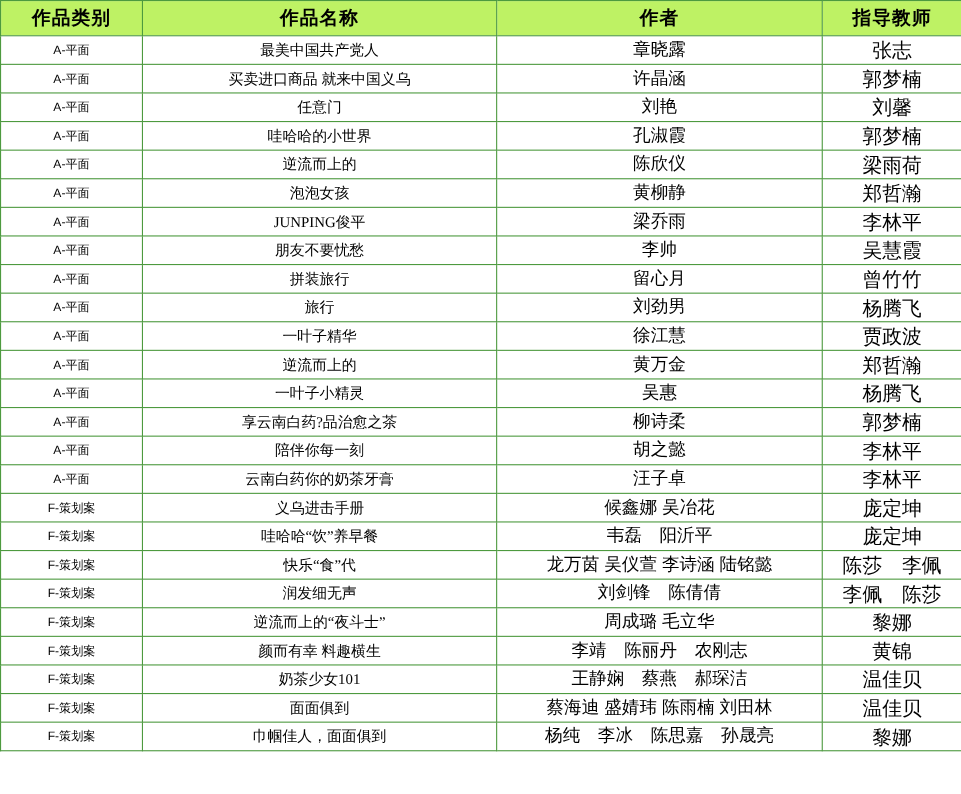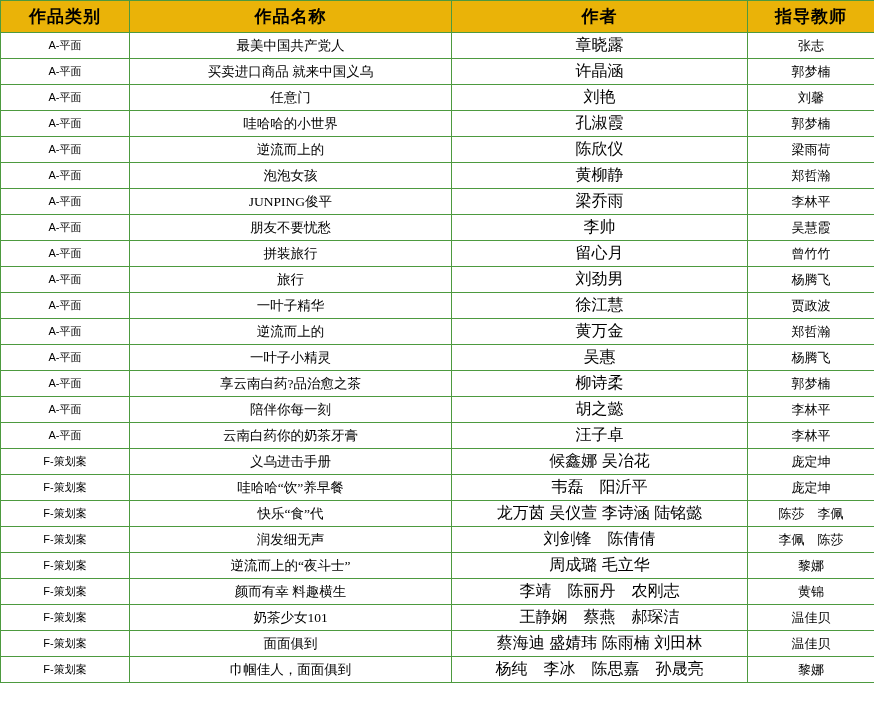--- a/index.html
+++ b/index.html
@@ -26,21 +26,21 @@
   table.award-table th,
   table.award-table td {
     border: 1px solid #4d9a3f;
     text-align: center;
     vertical-align: middle;
     padding: 0;
     overflow: hidden;
     white-space: nowrap;
   }
   table.award-table thead th {
-    background: #eab308;
+    background: #bef264;
     height: 31px;
     font-size: 17px;
     font-weight: bold;
     letter-spacing: 1px;
     color: #000000;
   }
   table.award-table tbody td {
     height: 25px;
     font-size: 13px;
     background: #ffffff;
@@ -49,21 +49,21 @@
     font-size: 11px;
   }
   table.award-table tbody td.name {
     font-size: 13.5px;
     font-family: Liberation Serif, serif;
   }
   table.award-table tbody td.author {
     font-size: 16px;
   }
   table.award-table tbody td.teacher {
-    font-size: 13px;
+    font-size: 18px;
   }
 </style>
 </head>
 <body>
 
 <table class="award-table">
   <colgroup>
     <col class="c0">
       <col class="c1">
       <col class="c2">

